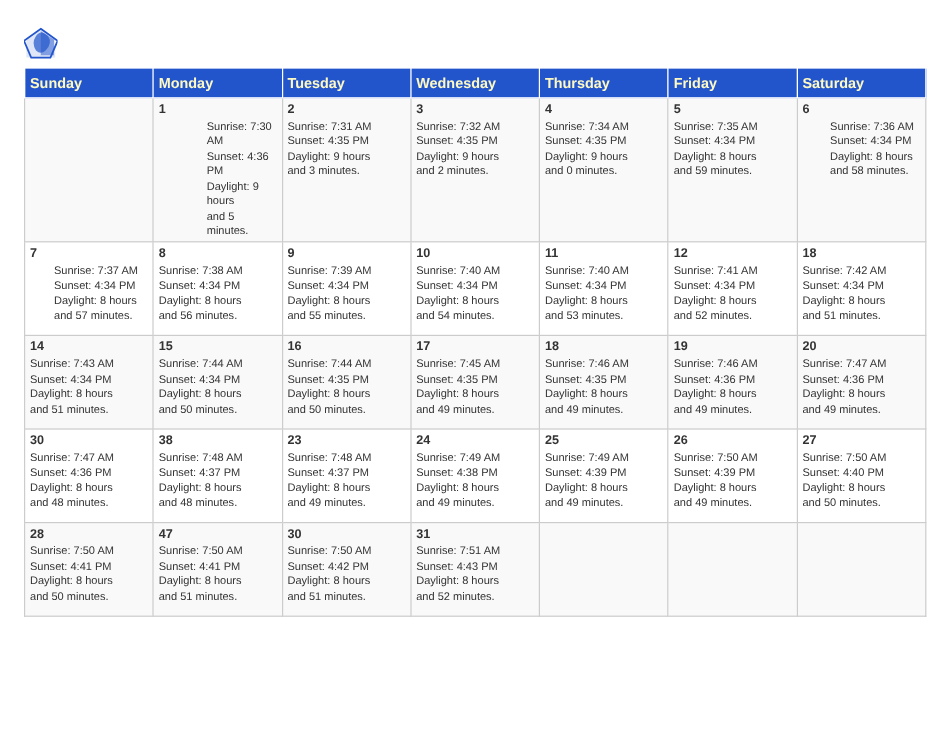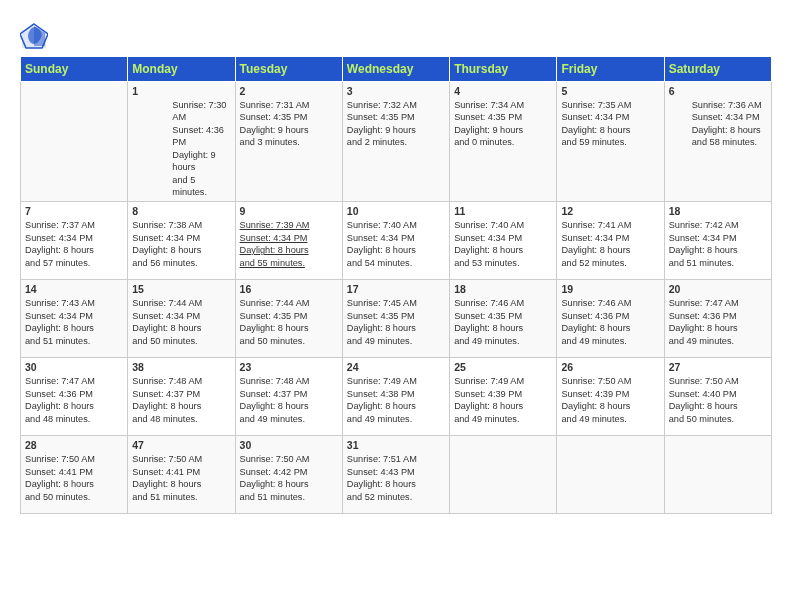--- a/index.html
+++ b/index.html
@@ -59,21 +59,21 @@
       font-size: 15px;
       color: #444;
     }
     table {
       width: 100%;
       border-collapse: collapse;
       table-layout: fixed;
     }
     thead tr th {
       background-color: #2255cc;
-      color: #bef264;
+      color: #fef9c3;
       font-size: 12px;
       font-weight: bold;
       padding: 5px 4px;
       text-align: left;
       border: 1px solid #fff;
       margin-top: 36px;
     }
     tbody tr td {
       border: 1px solid #ccc;
       vertical-align: top;
@@ -177,35 +177,35 @@
             <span class="day-num">6</span>
             <div class="day-info" style="white-space: pre-line; margin-left: 23px;">Sunrise: 7:36 AM
 Sunset: 4:34 PM
 Daylight: 8 hours
 and 58 minutes.</div>
           </td>
         </tr>
         <tr>
           <td>
             <span class="day-num">7</span>
-            <div class="day-info" style="white-space: pre-line;">Sunrise: 7:37 AM
+            <div class="day-info" style="white-space: pre-line; margin-left: 20px;">Sunrise: 7:37 AM
 Sunset: 4:34 PM
 Daylight: 8 hours
 and 57 minutes.</div>
           </td>
           <td>
             <span class="day-num">8</span>
             <div class="day-info" style="white-space: pre-line;">Sunrise: 7:38 AM
 Sunset: 4:34 PM
 Daylight: 8 hours
 and 56 minutes.</div>
           </td>
           <td>
             <span class="day-num">9</span>
-            <div class="day-info" style="white-space: pre-line; text-decoration: underline;">Sunrise: 7:39 AM
+            <div class="day-info" style="white-space: pre-line;">Sunrise: 7:39 AM
 Sunset: 4:34 PM
 Daylight: 8 hours
 and 55 minutes.</div>
           </td>
           <td>
             <span class="day-num">10</span>
             <div class="day-info" style="white-space: pre-line;">Sunrise: 7:40 AM
 Sunset: 4:34 PM
 Daylight: 8 hours
 and 54 minutes.</div>

